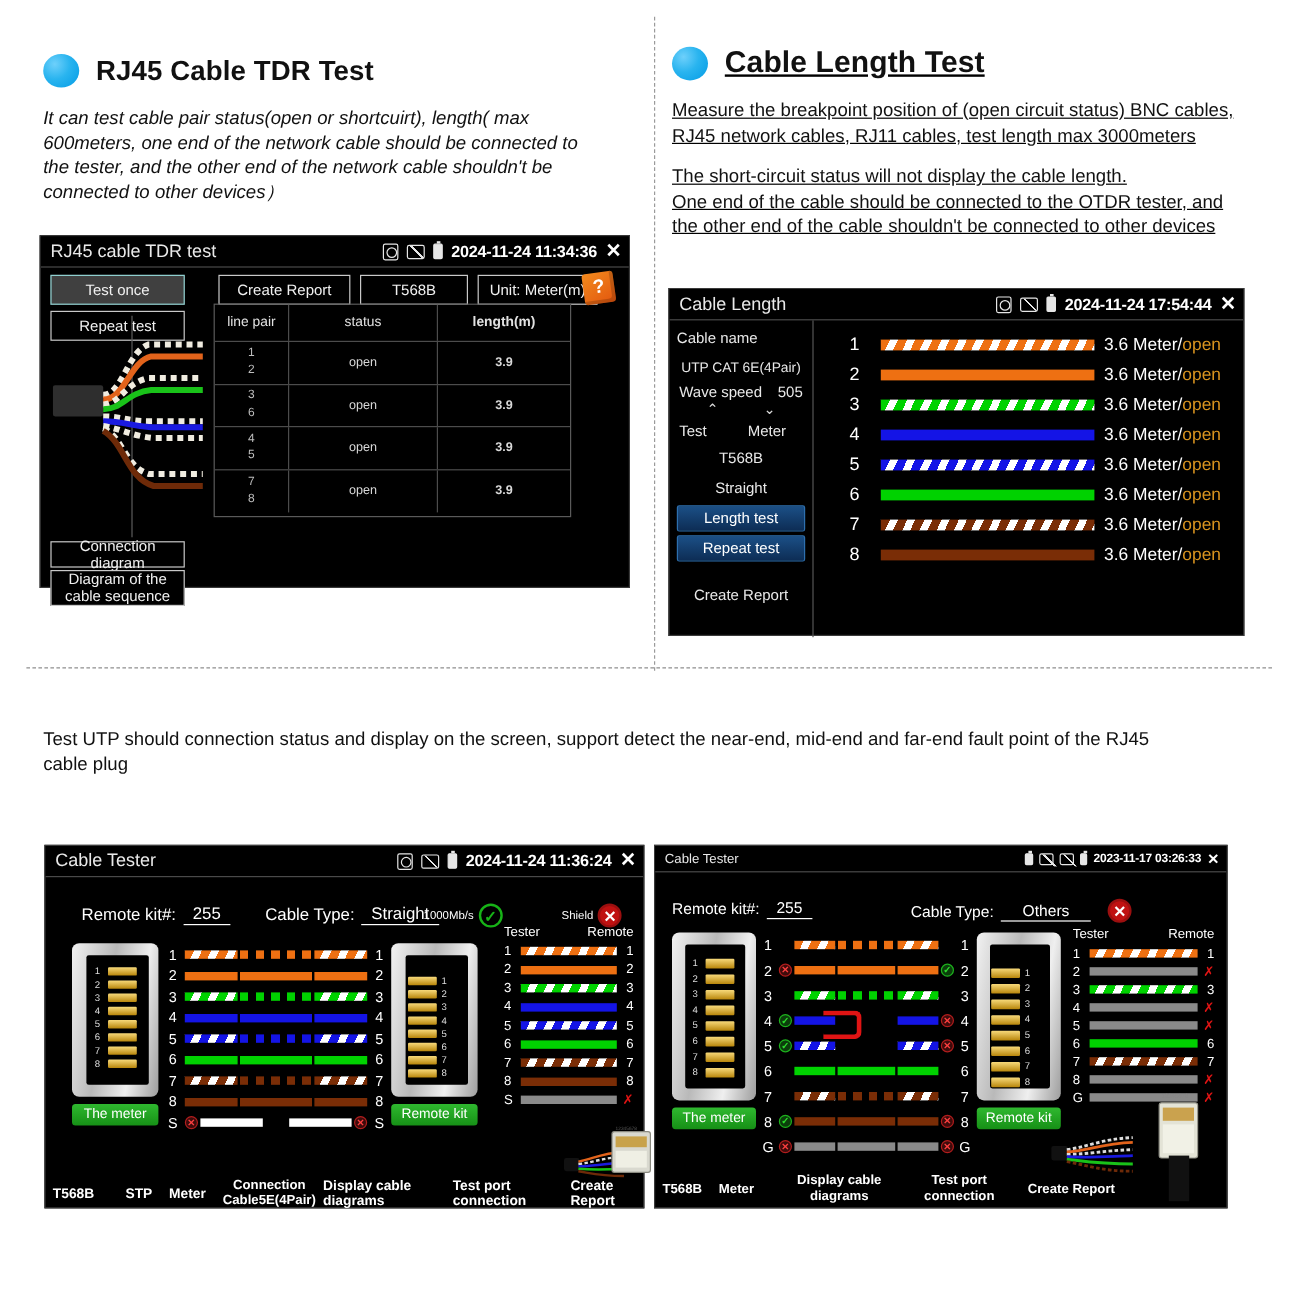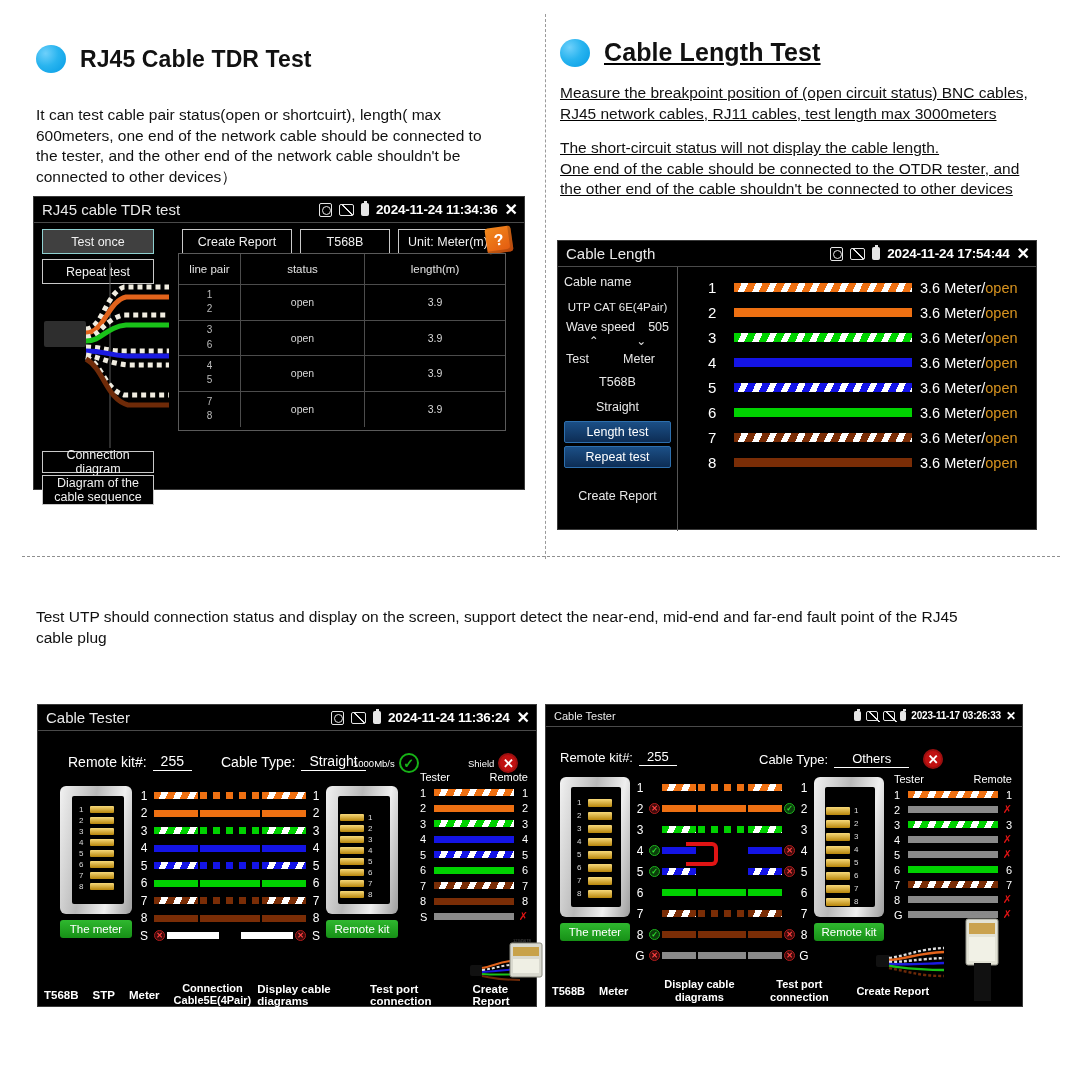--- a/index.html
+++ b/index.html
@@ -60,27 +60,27 @@
 
   
   #tdr { left: 33px; top: 196px; width: 492px; height: 294px; border: 1px solid #3a3a3a; }
   .tdr-body { position: relative; height: 268px; }
   .btn-o {
     position: absolute; border: 1px solid #c9c9c9; color: #f0f0f0;
     font-size: 12.5px; display: flex; align-items: center; justify-content: center;
     text-align: center; background: #000;
   }
   .btn-teal { background: #404040; border-color:#8fd0d0; }
-  .tdr-table { position: absolute; left: 144px; top: 30px; width: 328px; height: 178px; border: 1px solid #5a5a5a; }
+  .tdr-table { position: absolute; left: 144px; top: 30px; width: 298px; height: 178px; border: 1px solid #5a5a5a; }
   .tdr-row { display: flex; border-bottom: 1px solid #4c4c4c; height: 35.5px; }
   .tdr-row:last-child { border-bottom: none; }
   .tdr-row.head { height: 31px; }
   .tdr-c1 { width: 62px; border-right: 1px solid #4c4c4c; display:flex; align-items:center; justify-content:center; }
   .tdr-c2 { width: 124px; border-right: 1px solid #4c4c4c; display:flex; align-items:center; justify-content:center; }
-  .tdr-c3 { flex: 1; display:flex; align-items:center; justify-content:center; }
+  .tdr-c3 { flex: 1; display:flex; align-items:center; justify-content:center;font-weight:bold; }
   .tdr-row.head div { font-size: 11.5px; color: #e2e2e2; }
   .tdr-row .cell-txt { font-size: 10.5px; color: #d8d8d8; }
   .pairnum { font-size: 10px; color:#bdbdbd; line-height: 1.45; text-align:center; }
   .tdr-help {
     position:absolute; right:12px; top:4px; width: 26px; height: 26px;
     background: linear-gradient(150deg,#f28a1d,#e2560f); border-radius:3px;
     transform: rotate(-8deg); color:#fff; font-weight:bold; font-size:16px;
     display:flex; align-items:center; justify-content:center;
     box-shadow: inset -3px -3px 0 rgba(0,0,0,.18);
   }
@@ -143,21 +143,21 @@
 <div class="page">
 
   <div class="vdiv"></div>
   <div class="hdiv"></div>
 
   <div style="position:absolute;left:36px;top:45px;width:480px;">
     <div class="sec-head">
       <div class="bullet"></div>
       <div class="sec-title">RJ45 Cable TDR Test</div>
     </div>
-    <div class="para" style="margin-top:32px;width:470px;">It can test cable pair status(open or shortcuirt), length( max 600meters, one end of the network cable should be connected to the tester, and the other end of the network cable shouldn't be connected to other devices）</div>
+    <div class="para" style="margin-top:16px;width:470px;font-style:italic;">It can test cable pair status(open or shortcuirt), length( max 600meters, one end of the network cable should be connected to the tester, and the other end of the network cable shouldn't be connected to other devices）</div>
   </div>
 
   <div class="screen" id="tdr">
     <div class="titlebar">
       <div class="t">RJ45 cable TDR test</div>
       <div class="tb-right">
         <span class="ic ic-clock"></span>
         <span class="ic ic-screen"></span>
         <span class="ic ic-batt"></span>
         <span class="tb-time">2024-11-24 11:34:36</span>
@@ -566,21 +566,21 @@
       </svg>
       <svg style="position:absolute;left:470px;top:206px;" width="36" height="46">
         <rect x="2" y="6" width="32" height="34" fill="#d9d9cf" rx="2" stroke="#8a8a80"></rect>
         <rect x="5" y="10" width="26" height="9" fill="#c8a24a"></rect>
         <rect x="5" y="22" width="26" height="14" fill="#efefe4"></rect>
         <text x="5" y="5" font-size="4" fill="#555">12345678</text>
       </svg>
 
       <div style="position:absolute;left:0;top:252px;width:100%;height:23px;display:flex;align-items:center;">
         <span class="footbar" style="margin-left:6px;">T568B</span>
-        <span class="footbar" style="margin-left:14px;">STP</span>
+        <span class="footbar" style="margin-left:26px;">STP</span>
         <span class="footbar" style="margin-left:14px;">Meter</span>
         <span class="footbar" style="margin-left:14px;width:82px;line-height:1.05;text-align:center;font-size:11px;">Connection Cable5E(4Pair)</span>
         <span class="footbar" style="margin-left:6px;">Display cable diagrams</span>
         <span class="footbar" style="margin-left:6px;">Test port connection</span>
         <span class="footbar" style="margin-left:8px;">Create Report</span>
       </div>
     </div>
   </div>
 
   <div class="screen" id="ct2">

